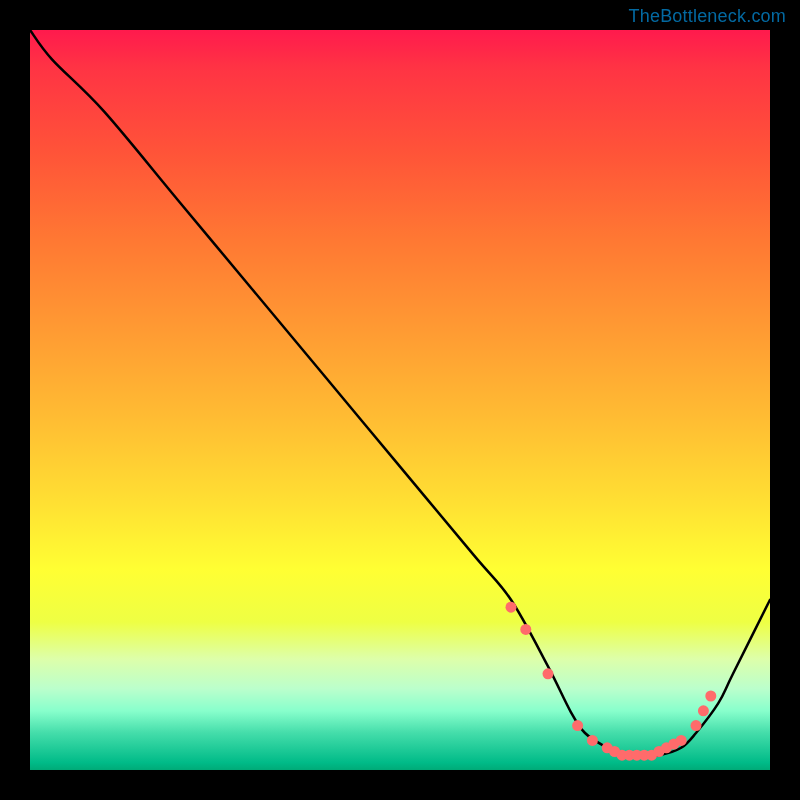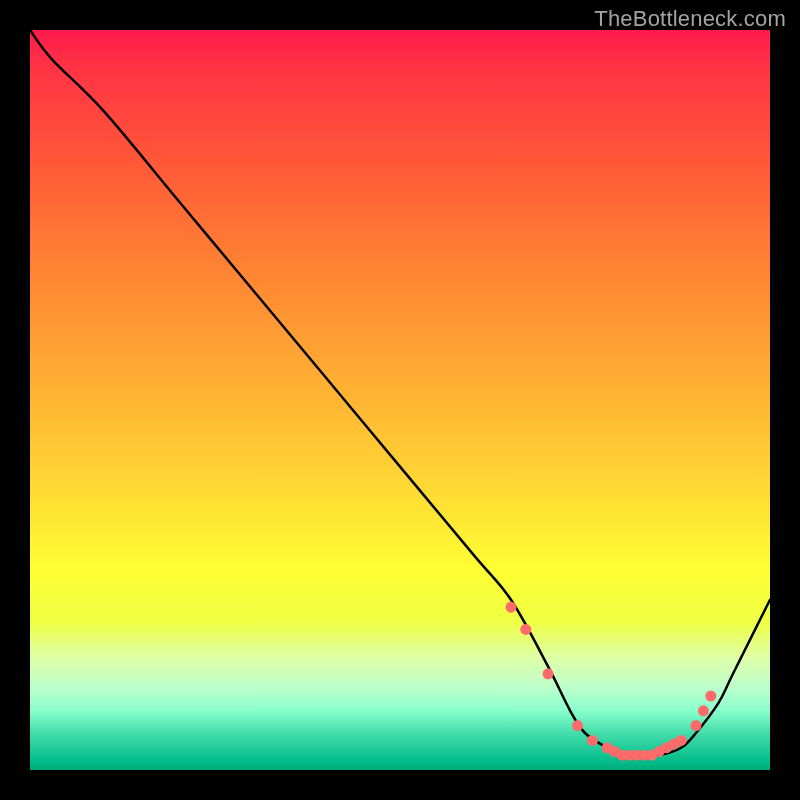--- a/index.html
+++ b/index.html
@@ -8,22 +8,22 @@
     height: 800px;
     background: #000;
     position: relative;
     font-family: Arial, Helvetica, sans-serif;
     overflow: hidden;
   }
   .watermark {
     position: absolute;
     top: 6px;
     right: 14px;
-    color: #a3a3a3;
-    font-size: 22px;
+    color: #0369a1;
+    font-size: 18px;
     font-weight: 500;
     z-index: 3;
     letter-spacing: 0.2px;
     text-align: right;
   }
   .plot-area {
     position: absolute;
     left: 30px;
     top: 30px;
     width: 740px;

